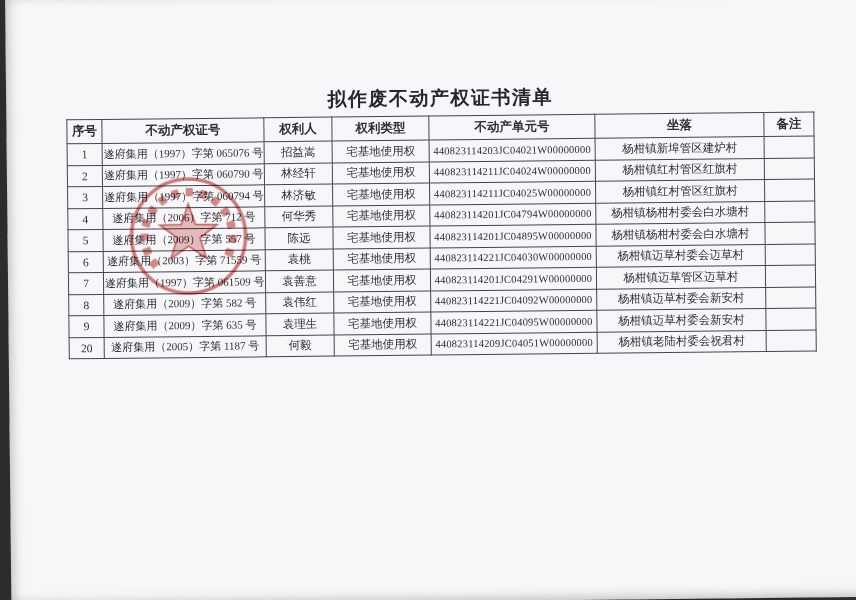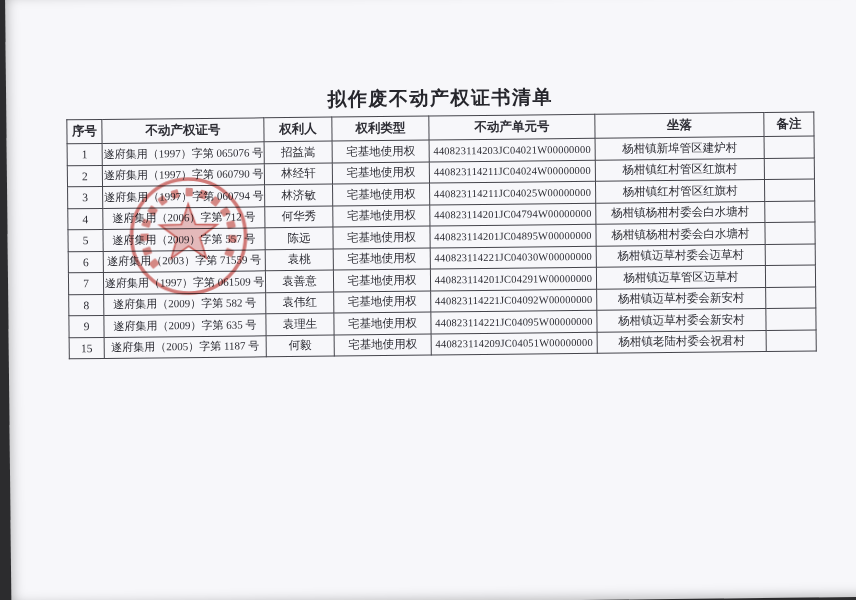--- a/index.html
+++ b/index.html
@@ -154,21 +154,21 @@
           <tr>
     <td class="c-no">9</td>
     <td class="c-cert">遂府集用（2009）字第 635 号</td>
     <td class="c-hold">袁理生</td>
     <td class="c-type">宅基地使用权</td>
     <td class="c-unit">440823114221JC04095W00000000</td>
     <td class="c-loc">杨柑镇迈草村委会新安村</td>
     <td class="c-rem"></td>
   </tr>
           <tr>
-    <td class="c-no">15</td>
+    <td class="c-no">20</td>
     <td class="c-cert">遂府集用（2005）字第 1187 号</td>
     <td class="c-hold">何毅</td>
     <td class="c-type">宅基地使用权</td>
     <td class="c-unit">440823114209JC04051W00000000</td>
     <td class="c-loc">杨柑镇老陆村委会祝君村</td>
     <td class="c-rem"></td>
   </tr>
         </tbody>
     </table>
   </div>

